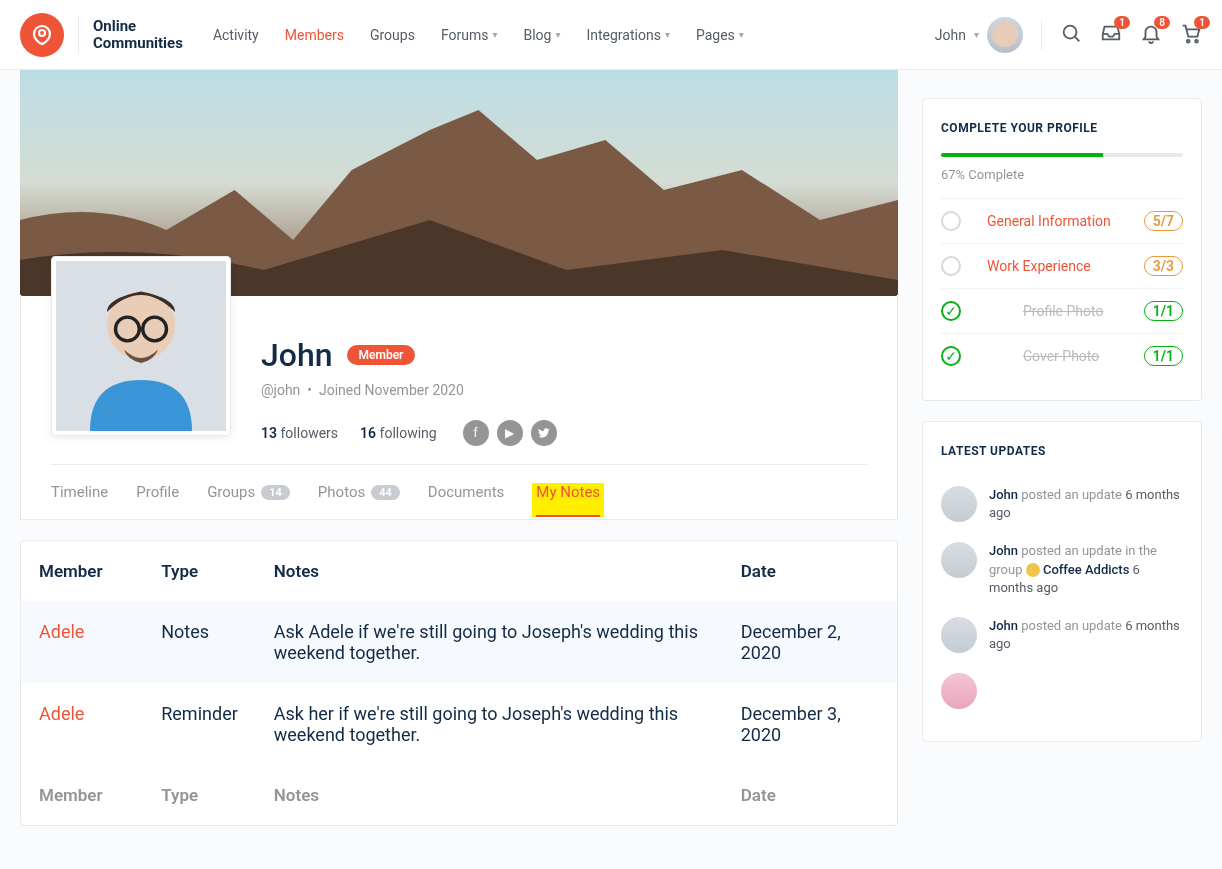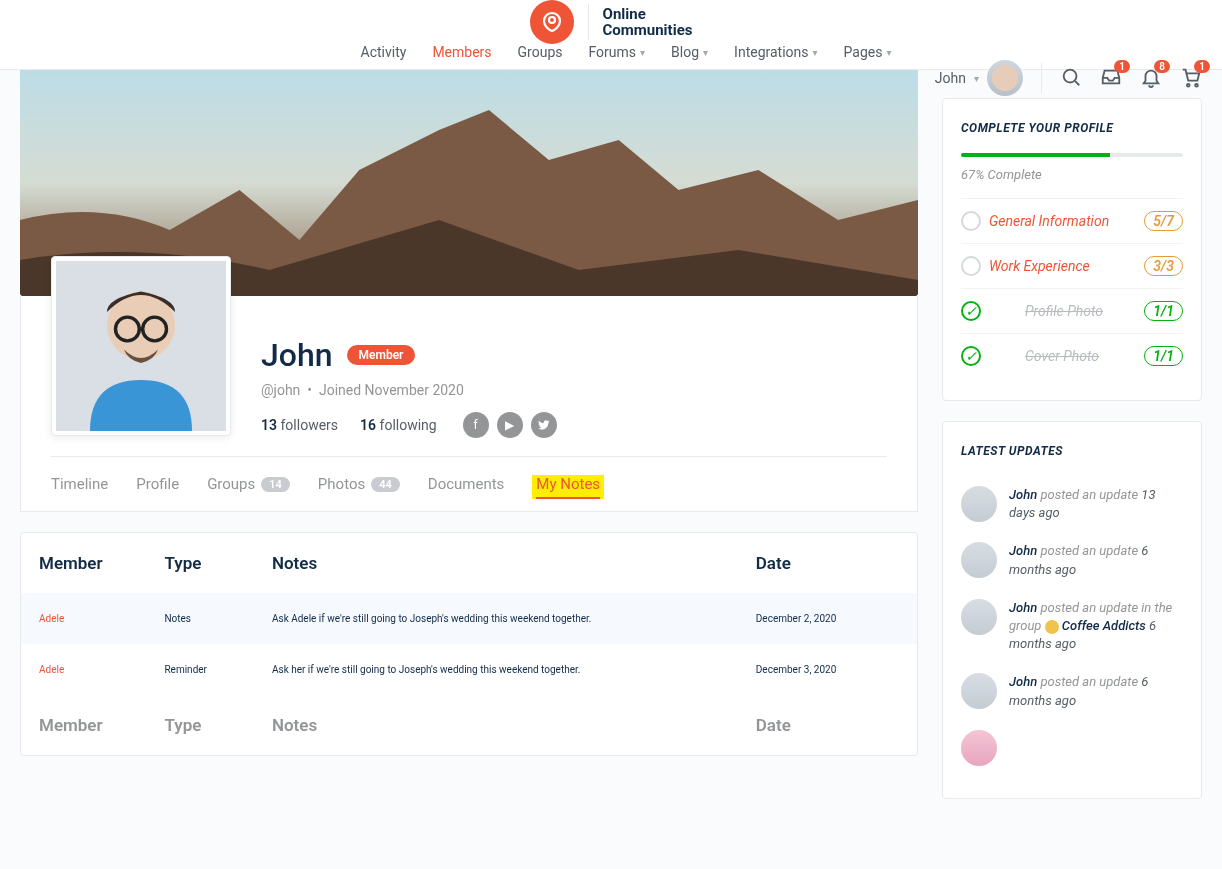--- a/index.html
+++ b/index.html
@@ -1,80 +1,80 @@
 <!DOCTYPE html>
 <html><head>
 <meta charset="utf-8">
 <style>
 * { box-sizing: border-box; margin: 0; padding: 0; }
 body { font-family: -apple-system, BlinkMacSystemFont, "Segoe UI", Roboto, Helvetica, Arial, sans-serif; background: #fafbfc; color: #122b46; font-size: 14px; }
 a { text-decoration: none; color: inherit; }
 
 
-.header { background: #fff; border-bottom: 1px solid #e7e9ec; height: 70px; display: flex; align-items: center; padding: 0 20px; flex-direction: column; }
+.header { background: #fff; border-bottom: 1px solid #e7e9ec; height: 70px; display: flex; align-items: center; padding: 0 20px; }
 .logo-wrap { display: flex; align-items: center; gap: 14px; }
 .logo-mark { width: 44px; height: 44px; border-radius: 50%; background: #ef5436; display: flex; align-items: center; justify-content: center; color: #fff; }
 .logo-div { width: 1px; height: 36px; background: #e7e9ec; }
 .logo-text { font-weight: 700; font-size: 15px; line-height: 1.1; color: #122b46; }
 .main-nav { display: flex; gap: 26px; margin-left: 30px; }
 .main-nav a { color: #555d66; font-size: 14px; display: flex; align-items: center; gap: 4px; }
 .main-nav a.active { color: #ef5436; }
 .header-right { margin-left: auto; display: flex; align-items: center; gap: 18px; }
 .user-chip { display: flex; align-items: center; gap: 8px; color: #555d66; }
 .avatar-sm { width: 36px; height: 36px; border-radius: 50%; background: linear-gradient(#cfd6dd,#b7c0c9); display: flex; align-items: center; justify-content: center; overflow: hidden; }
 .vdiv { width: 1px; height: 30px; background: #e7e9ec; }
 .hicon { position: relative; color: #555d66; cursor: pointer; }
 .hicon svg { width: 22px; height: 22px; }
 .badge { position: absolute; top: -6px; right: -8px; background: #ef5436; color: #fff; border-radius: 10px; font-size: 10px; font-weight: 600; padding: 1px 5px; min-width: 16px; text-align: center; }
 
 
 .page { display: flex; gap: 24px; padding: 0 20px 40px 20px; max-width: 1222px; margin: 0 auto; }
 .main-col { flex: 1; min-width: 0; }
-.side-col { width: 260px; flex-shrink: 0; padding-top: 28px; font-style: italic; }
+.side-col { width: 280px; flex-shrink: 0; padding-top: 28px; }
 
 
 .cover { height: 226px; border-radius: 0 0 4px 4px; background: linear-gradient(to bottom, #b8dbe5 0%, #c9ddde 25%, #a99279 60%, #6a4636 80%, #3d3128 100%); position: relative; overflow: hidden; }
 .mountain { position: absolute; bottom: 0; left: 0; right: 0; }
 .profile-block { background: #fff; border: 1px solid #e7e9ec; border-top: none; padding: 0 30px 0 30px; position: relative; }
 .profile-head { display: flex; padding-bottom: 18px; }
 .avatar-lg { width: 180px; height: 180px; border-radius: 4px; background: #fff; border: 1px solid #e7e9ec; padding: 4px; position: relative; margin-top: -40px; box-shadow: 0 2px 8px rgba(0,0,0,0.08); }
 .avatar-lg-inner { width: 100%; height: 100%; background: linear-gradient(#d7dde3,#cdd4db); border-radius: 2px; display:flex; align-items:center; justify-content:center; }
 .profile-meta { padding: 40px 0 0 30px; flex:1; }
 .name-row { display: flex; align-items: center; gap: 14px; }
 .display-name { font-size: 32px; font-weight: 500; color: #122b46; }
 .member-badge { background: #ef5436; color: #fff; font-size: 12px; font-weight: 600; padding: 3px 12px; border-radius: 20px; }
 .handle-row { color: #939597; font-size: 14px; margin-top: 8px; }
-.stats-row { display: flex; align-items: center; gap: 22px; margin-top: 14px; color: #555d66; }
+.stats-row { display: flex; align-items: center; gap: 22px; margin-top: 22px; color: #555d66; }
 .stats-row .num { color: #122b46; font-weight: 600; }
 .social { display: flex; gap: 8px; margin-left: 4px; }
 .social .s { width: 26px; height: 26px; border-radius: 50%; background: #939597; color:#fff; display:flex; align-items:center; justify-content:center; font-size:12px; }
 
 .tabs { display: flex; gap: 28px; border-top: 1px solid #e7e9ec; padding: 18px 0 0 0; }
 .tabs .tab { color: #939597; font-size: 15px; padding-bottom: 16px; display:flex; align-items:center; gap:6px; border-bottom: 2px solid transparent; }
 .tabs .count { background: #c8cbcf; color: #fff; font-size: 11px; padding: 1px 8px; border-radius: 10px; font-weight:600; }
 .tabs .tab.active { color: #ef5436; border-bottom-color: #ef5436; }
 .hl-wrap { background:#ffee00; padding: 0 4px; display:inline-block; }
 
 
 .notes-card { background: #fff; border:1px solid #e7e9ec; border-radius:4px; margin-top: 20px; }
 .notes-table { width: 100%; border-collapse: collapse; }
-.notes-table th, .notes-table td { text-align: left; padding: 20px 18px; vertical-align: top; font-size:10px; }
+.notes-table th, .notes-table td { text-align: left; padding: 20px 18px; vertical-align: top; font-size:18px; }
 .notes-table thead th { font-weight: 600; font-size: 17px; color:#122b46; }
 .notes-table tbody tr:nth-child(odd) { background: #f6fafe; }
 .notes-table tfoot th { color: #939597; font-weight: 600; font-size: 17px; }
 .member-link { color: #ef5436; }
 .col-member{width:14%}.col-type{width:12%}.col-notes{width:54%}.col-date{width:20%}
 
 
 .card { background:#fff; border:1px solid #e7e9ec; border-radius:4px; padding: 22px 18px; margin-bottom: 20px; }
 .card h3 { font-size: 12px; font-weight:700; letter-spacing: .5px; color:#122b46; text-transform: uppercase; margin-bottom: 18px; }
 .progress-bar { height: 4px; background:#e7e9ec; border-radius:2px; overflow:hidden; margin-bottom:10px;}
 .progress-fill { height:100%; background:#04b110; }
 .progress-label { color:#939597; font-size:13px; margin-bottom: 16px; }
-.task { display:flex; align-items:center; gap:8px; padding: 12px 0; border-top:1px solid #f0f2f4; }
+.task { display:flex; align-items:center; gap:26px; padding: 12px 0; border-top:1px solid #f0f2f4; }
 .task:first-of-type { margin-top: 6px;}
 .task .circ { width:20px; height:20px; border-radius:50%; border:2px solid #d5d8dc; flex-shrink:0; display:flex; align-items:center; justify-content:center;}
 .task.done .circ { border-color:#04b110; color:#04b110; }
 .task .tname { flex:1; color:#ef5436; font-size:14px; }
 .task.done .tname { color:#b8bcc0; text-decoration: line-through; margin-left: 36px; }
 .task .frac { border:1px solid #e69a3d; color:#e69a3d; border-radius:20px; font-size:14px; padding:1px 8px; font-weight:600;}
 .task.done .frac { border-color:#04b110; color:#04b110; }
 
 .update { display:flex; gap:12px; padding:10px 0; }
 .update .uav { width:36px; height:36px; border-radius:50%; background: linear-gradient(#d7dde3,#c4ccd3); flex-shrink:0; }
@@ -228,21 +228,21 @@
         <a class="tab">Profile</a>
         <a class="tab">
             <span>Groups</span>
             <span class="count">14</span>
           </a>
         <a class="tab">
             <span>Photos</span>
             <span class="count">44</span>
           </a>
         <a class="tab">Documents</a>
-        <span style="position:relative;"><span class="hl-wrap"><a class="tab active" style="border-bottom:2px solid #ef5436; padding-bottom:4px;">My Notes</a></span></span>
+        <span style="position:relative;"><span class="hl-wrap"><a class="tab active" style="border-bottom:2px solid #ef5436; padding-bottom:14px;">My Notes</a></span></span>
       </div>
     </div>
 
     <div class="notes-card">
       <table class="notes-table">
         <colgroup>
             <col class="col-member">
             <col class="col-type">
             <col class="col-notes">
             <col class="col-date">
@@ -310,33 +310,29 @@
   <span class="frac">1/1</span>
           </div>
         </div>
     </div>
 
     <div class="card">
       <h3>LATEST UPDATES</h3>
       <div id="updates">
           <div class="update">
             <div class="uav "></div>
-  <div class="utxt"><span class="uname">John</span><span> posted an update </span><span class="utime">13 days ago</span></div>
+  <div class="utxt"><span class="uname">John</span><span> posted an update </span><span class="utime">6 months ago</span></div>
+          </div>
+          <div class="update">
+            <div class="uav "></div>
+  <div class="utxt"><span class="uname">John</span><span> posted an update in the group </span><span class="grpicon"></span> <span class="uname">Coffee Addicts </span><span class="utime">6 months ago</span></div>
           </div>
           <div class="update">
             <div class="uav "></div>
   <div class="utxt"><span class="uname">John</span><span> posted an update </span><span class="utime">6 months ago</span></div>
           </div>
           <div class="update">
-            <div class="uav "></div>
-  <div class="utxt"><span class="uname">John</span><span> posted an update in the group </span><span class="grpicon"></span> <span class="uname">Coffee Addicts </span><span class="utime">6 months ago</span></div>
-          </div>
-          <div class="update">
-            <div class="uav "></div>
-  <div class="utxt"><span class="uname">John</span><span> posted an update </span><span class="utime">6 months ago</span></div>
-          </div>
-          <div class="update">
             <div class="uav pink"></div>
           </div>
         </div>
     </div>
   </div>
 </div>
 
 </body></html>

